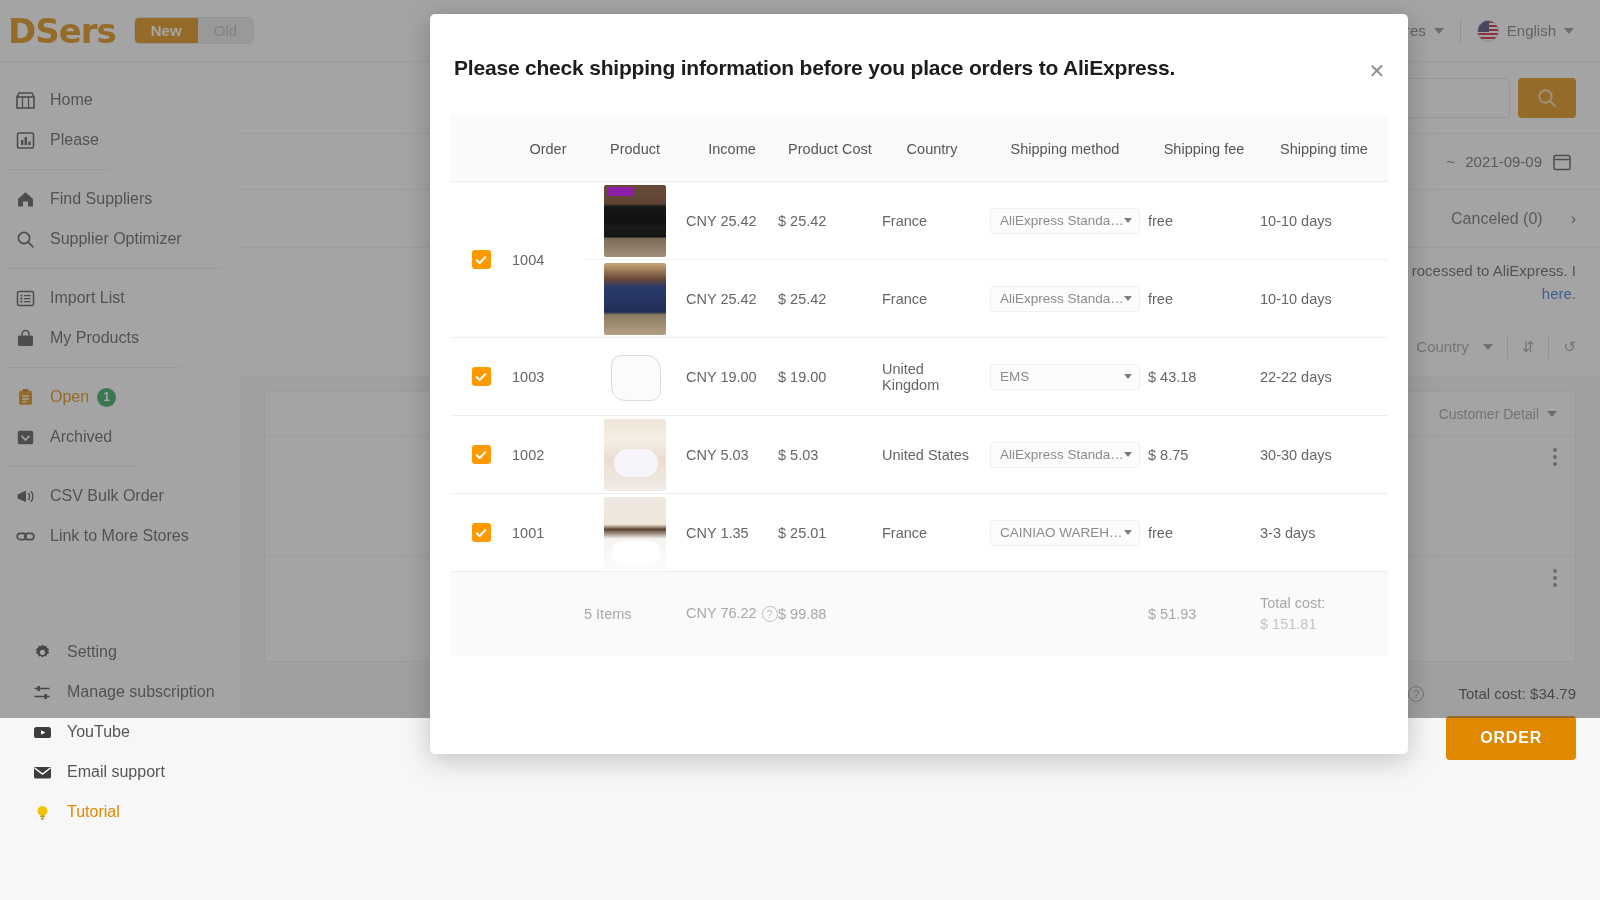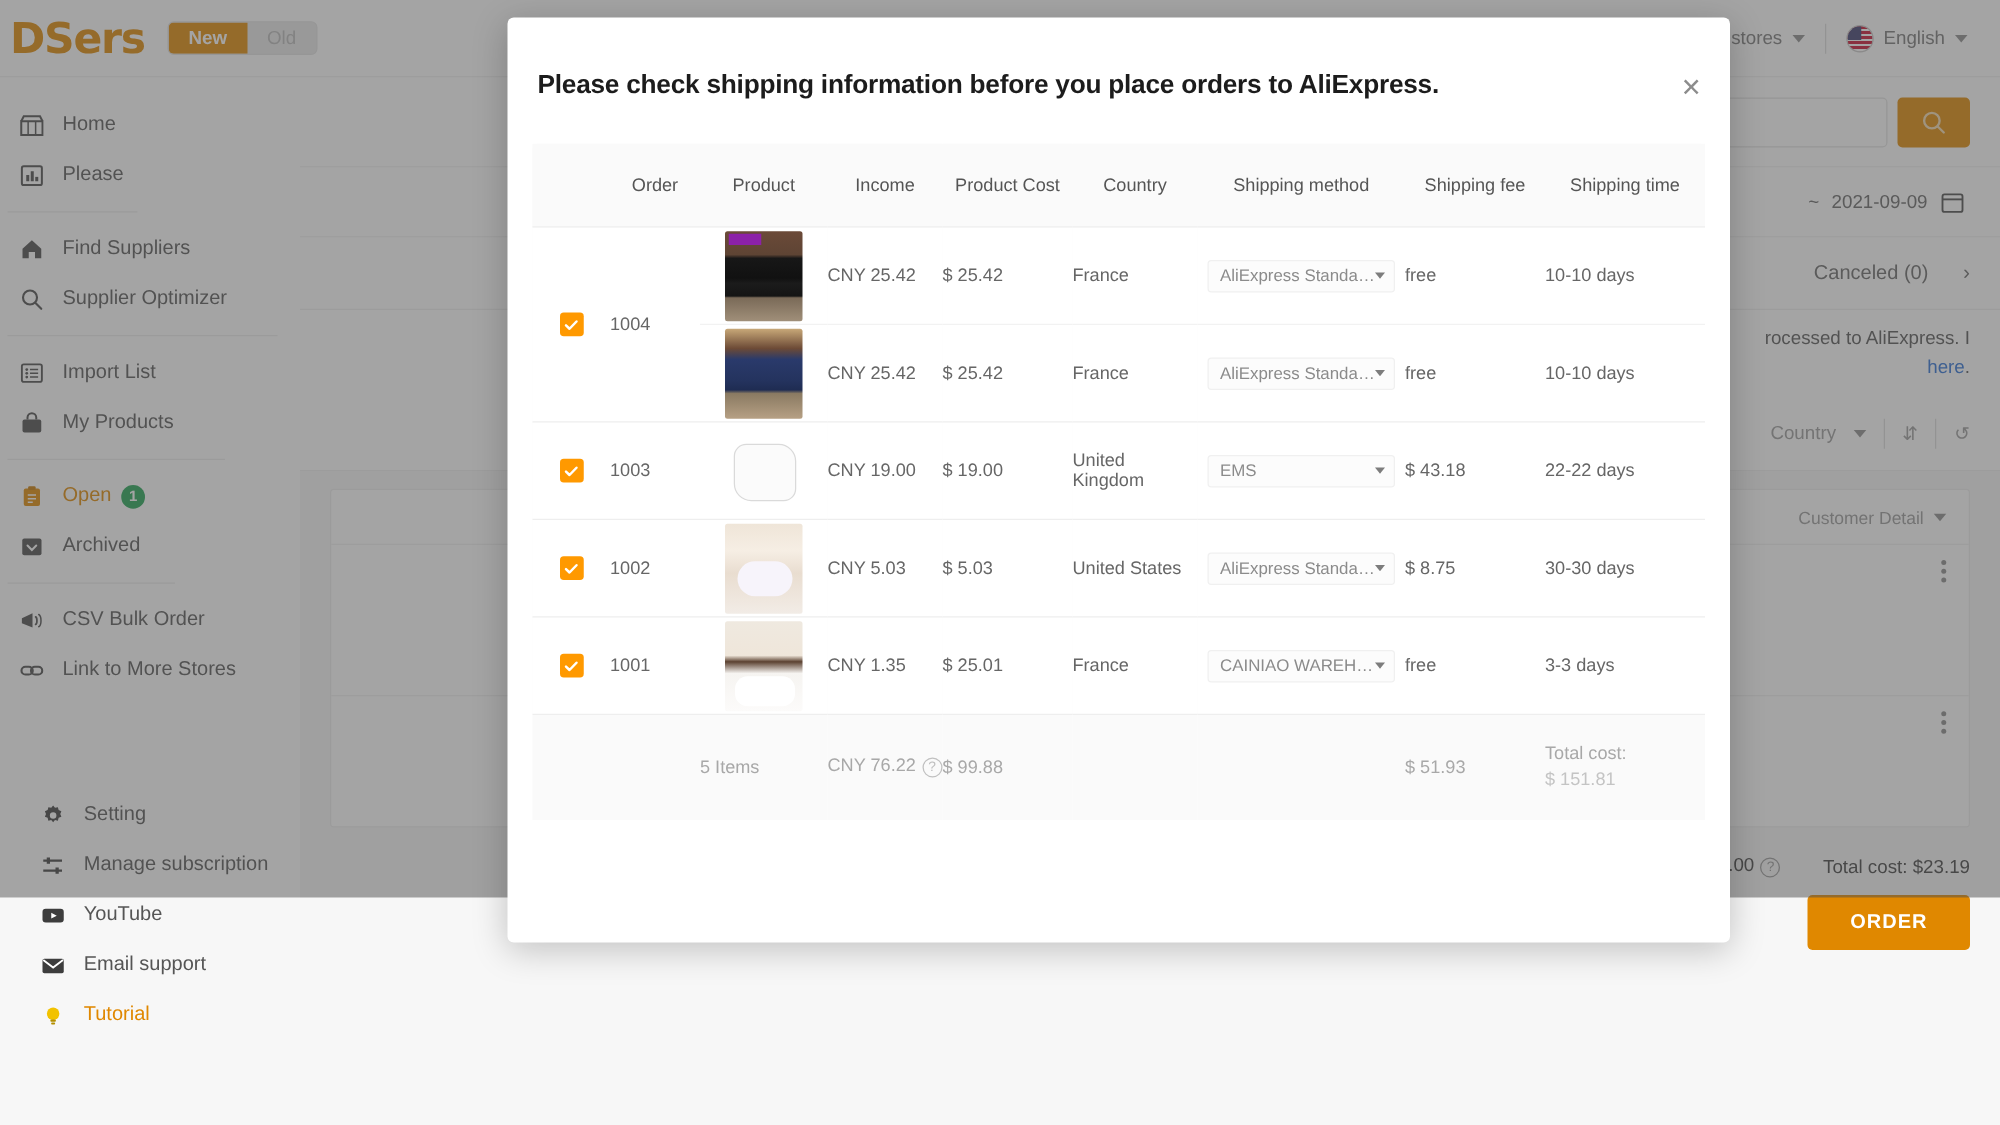--- a/index.html
+++ b/index.html
@@ -141,21 +141,21 @@
   .order-btn {
     background:#e08800; color:#fff; font-size:16px; font-weight:600; letter-spacing:0.8px;
     border:none; border-radius:4px; padding: 13px 34px; cursor:pointer;
   }
 
   
   .overlay { position:absolute; inset:0; background: rgba(80,80,80,0.52); }
 
   
   .modal {
-    position: absolute; left: 406px; top: 14px; width: 978px; height: 740px;
+    position: absolute; left: 430px; top: 14px; width: 978px; height: 740px;
     background: #fff; border-radius: 5px; box-shadow: 0 6px 28px rgba(0,0,0,.22);
     display: flex; flex-direction: column;
   }
   .modal-title {
     padding: 42px 46px 0 24px;
     font-size: 21px; font-weight: bold; color: #1c1c1c; letter-spacing: -0.2px;
   }
   .modal-close {
     position: absolute; right: 18px; top: 44px; width: 26px; height: 26px;
     display:flex; align-items:center; justify-content:center;
@@ -486,21 +486,21 @@
         </div>
       </div>
 
       <div class="cost-row">
         <span>
           <span>Product cost: $50.84</span><span class="qmark red">?</span>
         </span>
         <span>
           <span>Shipping: $0.00</span><span class="qmark">?</span>
         </span>
-        <span>Total cost: $23.19</span>
+        <span>Total cost: $34.79</span>
       </div>
 
       <div class="order-btn-wrap">
         <button class="order-btn">ORDER</button>
       </div>
     </div>
   </div>
 
   <div class="overlay"></div>
 

